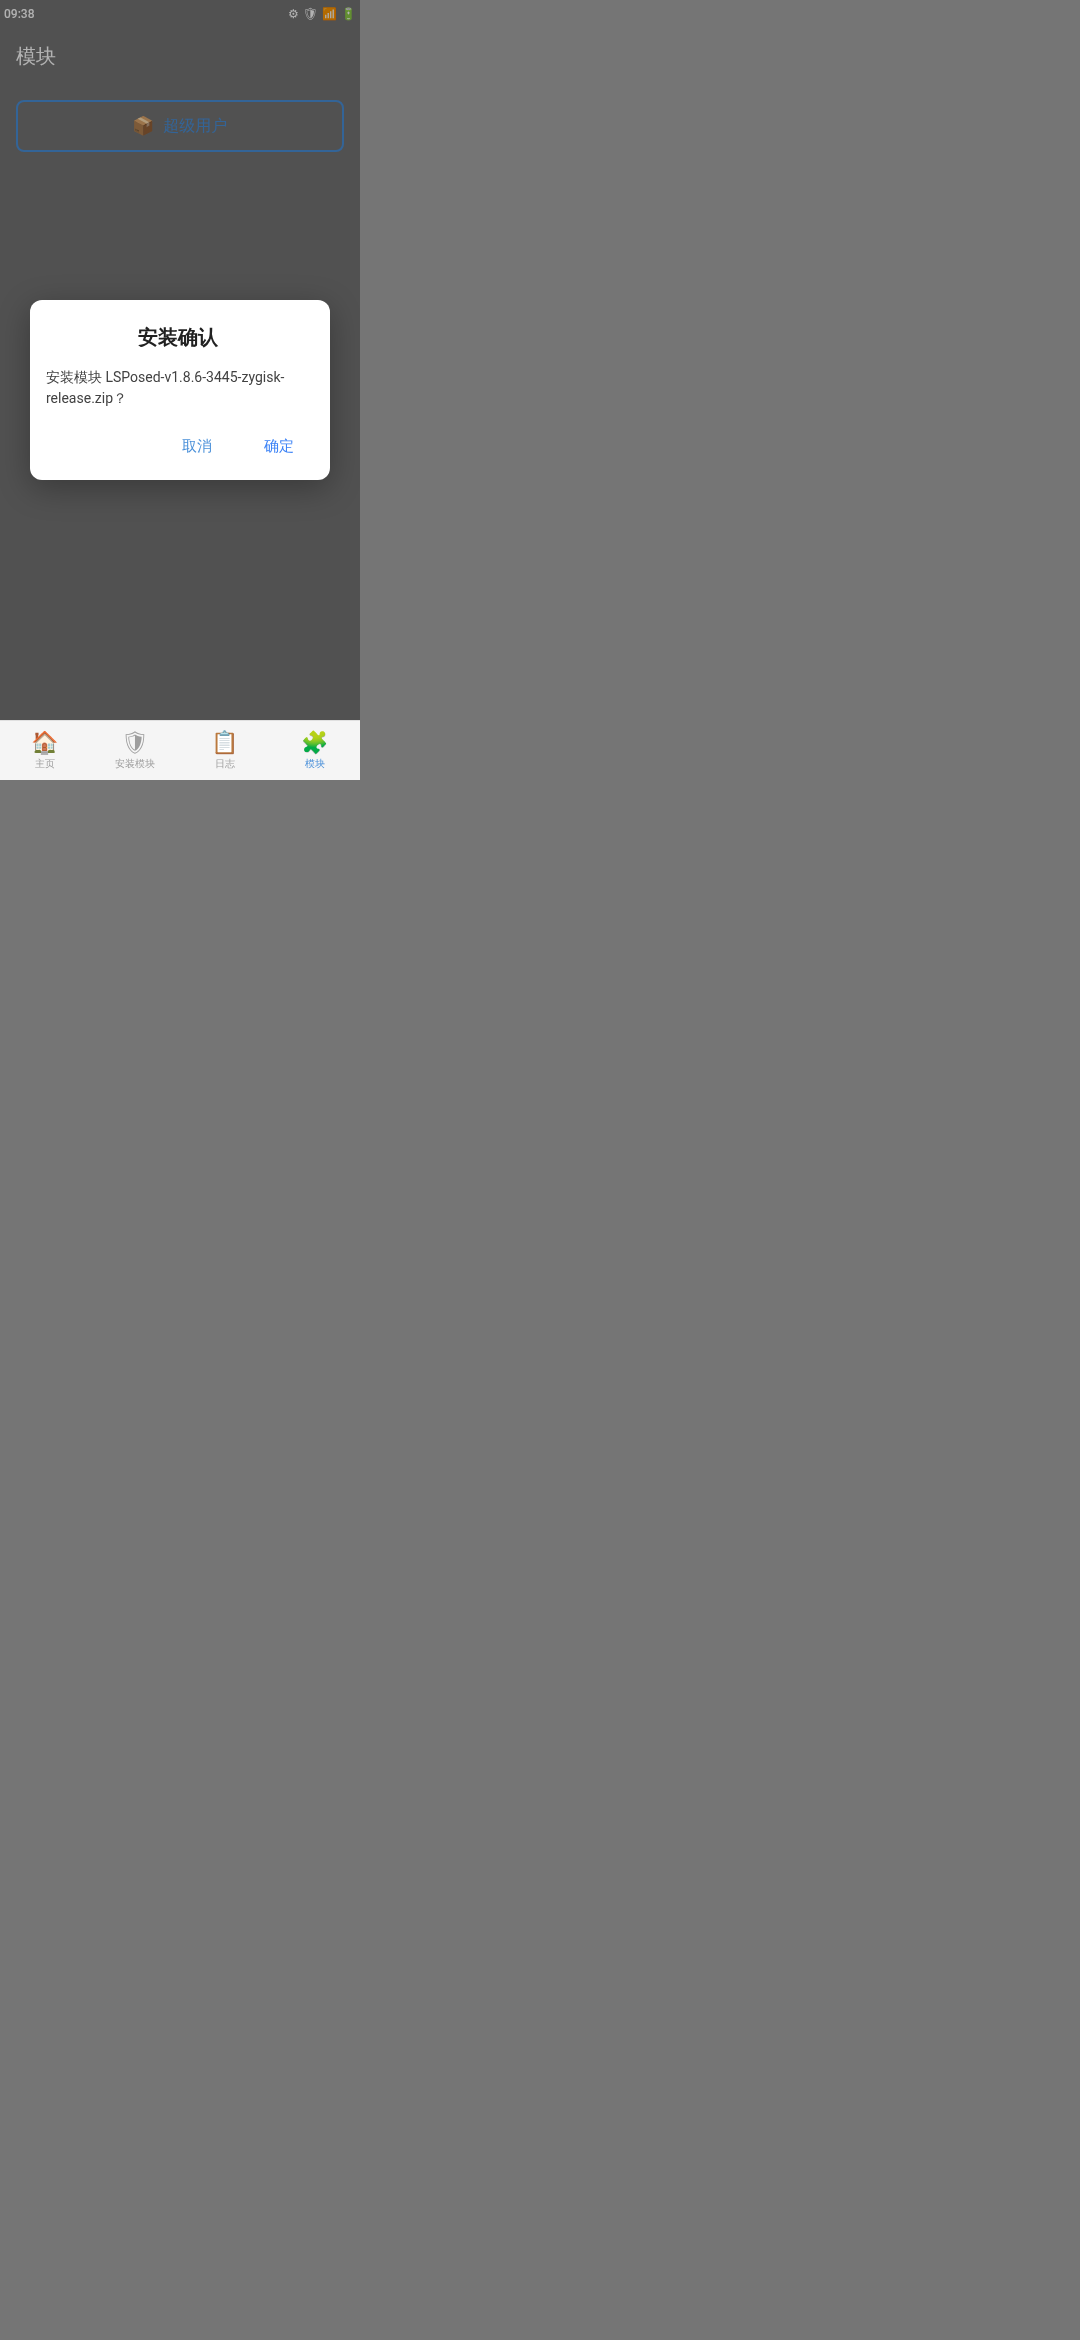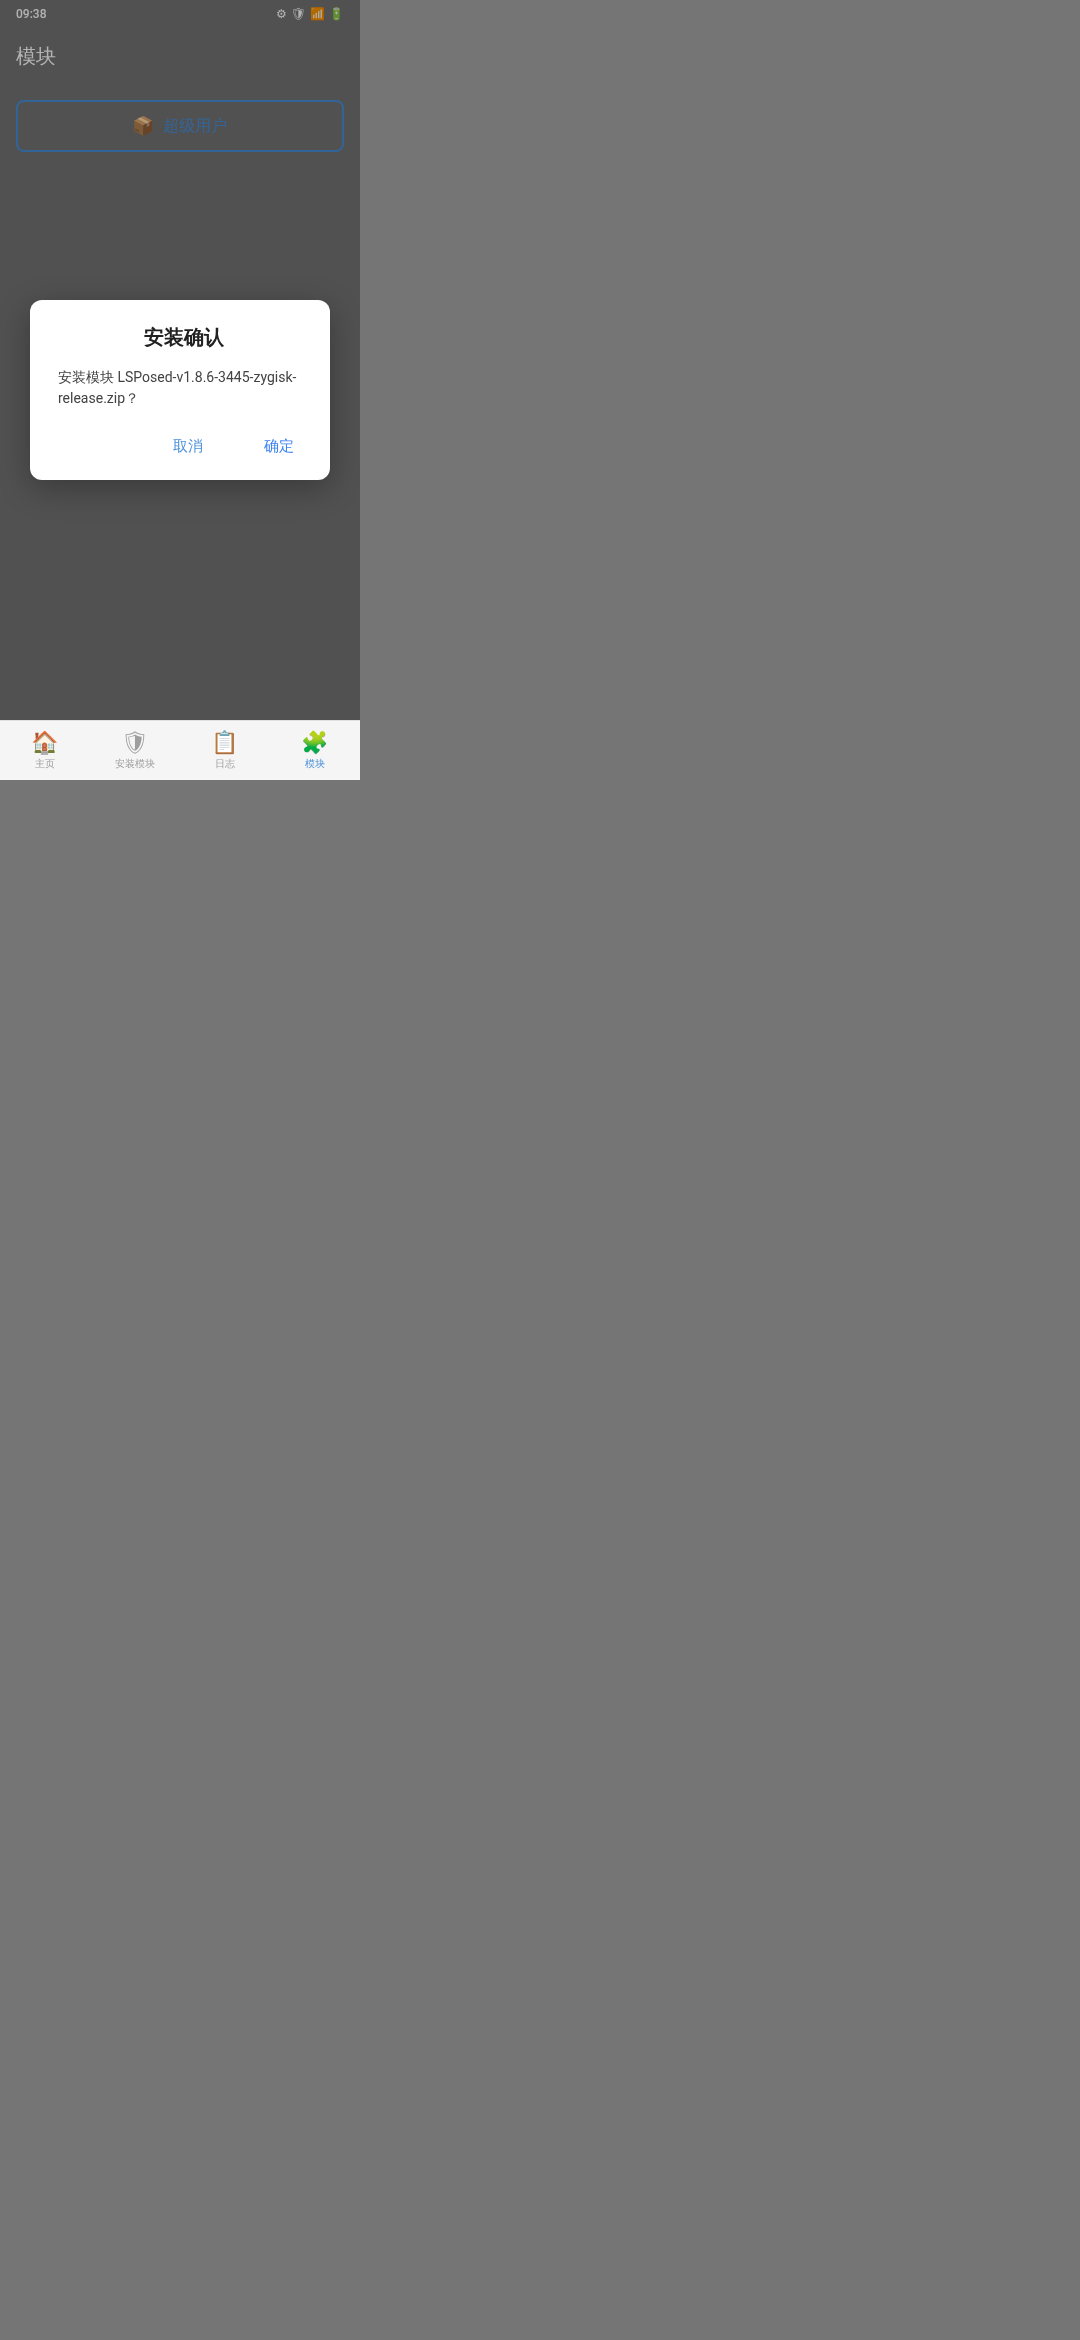--- a/index.html
+++ b/index.html
@@ -19,21 +19,21 @@
     }
 
     
     .status-bar {
       width: 100%;
       height: 28px;
       background-color: #757575;
       display: flex;
       align-items: center;
       justify-content: space-between;
-      padding: 0 16px;
+      padding: 0 4px;
     }
 
     .status-time {
       font-size: 12px;
       font-weight: 500;
       color: #ffffff;
     }
 
     .status-icons {
       display: flex;
@@ -147,21 +147,21 @@
       display: flex;
       align-items: center;
       justify-content: center;
     }
 
     
     .dialog {
       width: 300px;
       background-color: #ffffff;
       border-radius: 12px;
-      padding: 24px 20px 16px 28px;
+      padding: 24px 20px 16px 16px;
       box-shadow: 0 8px 32px rgba(0, 0, 0, 0.3);
     }
 
     .dialog-title {
       font-size: 20px;
       font-weight: 600;
       color: #212121;
       text-align: center;
       margin-bottom: 16px;
     }
@@ -169,21 +169,21 @@
     .dialog-message {
       font-size: 14px;
       color: #424242;
       line-height: 1.5;
       margin-bottom: 20px;
     }
 
     .dialog-actions {
       display: flex;
       justify-content: flex-end;
-      gap: 29px;
+      gap: 20px;
     }
 
     .dialog-btn {
       padding: 8px 16px;
       background: transparent;
       border: none;
       font-size: 15px;
       font-weight: 500;
       cursor: pointer;
       border-radius: 4px;

